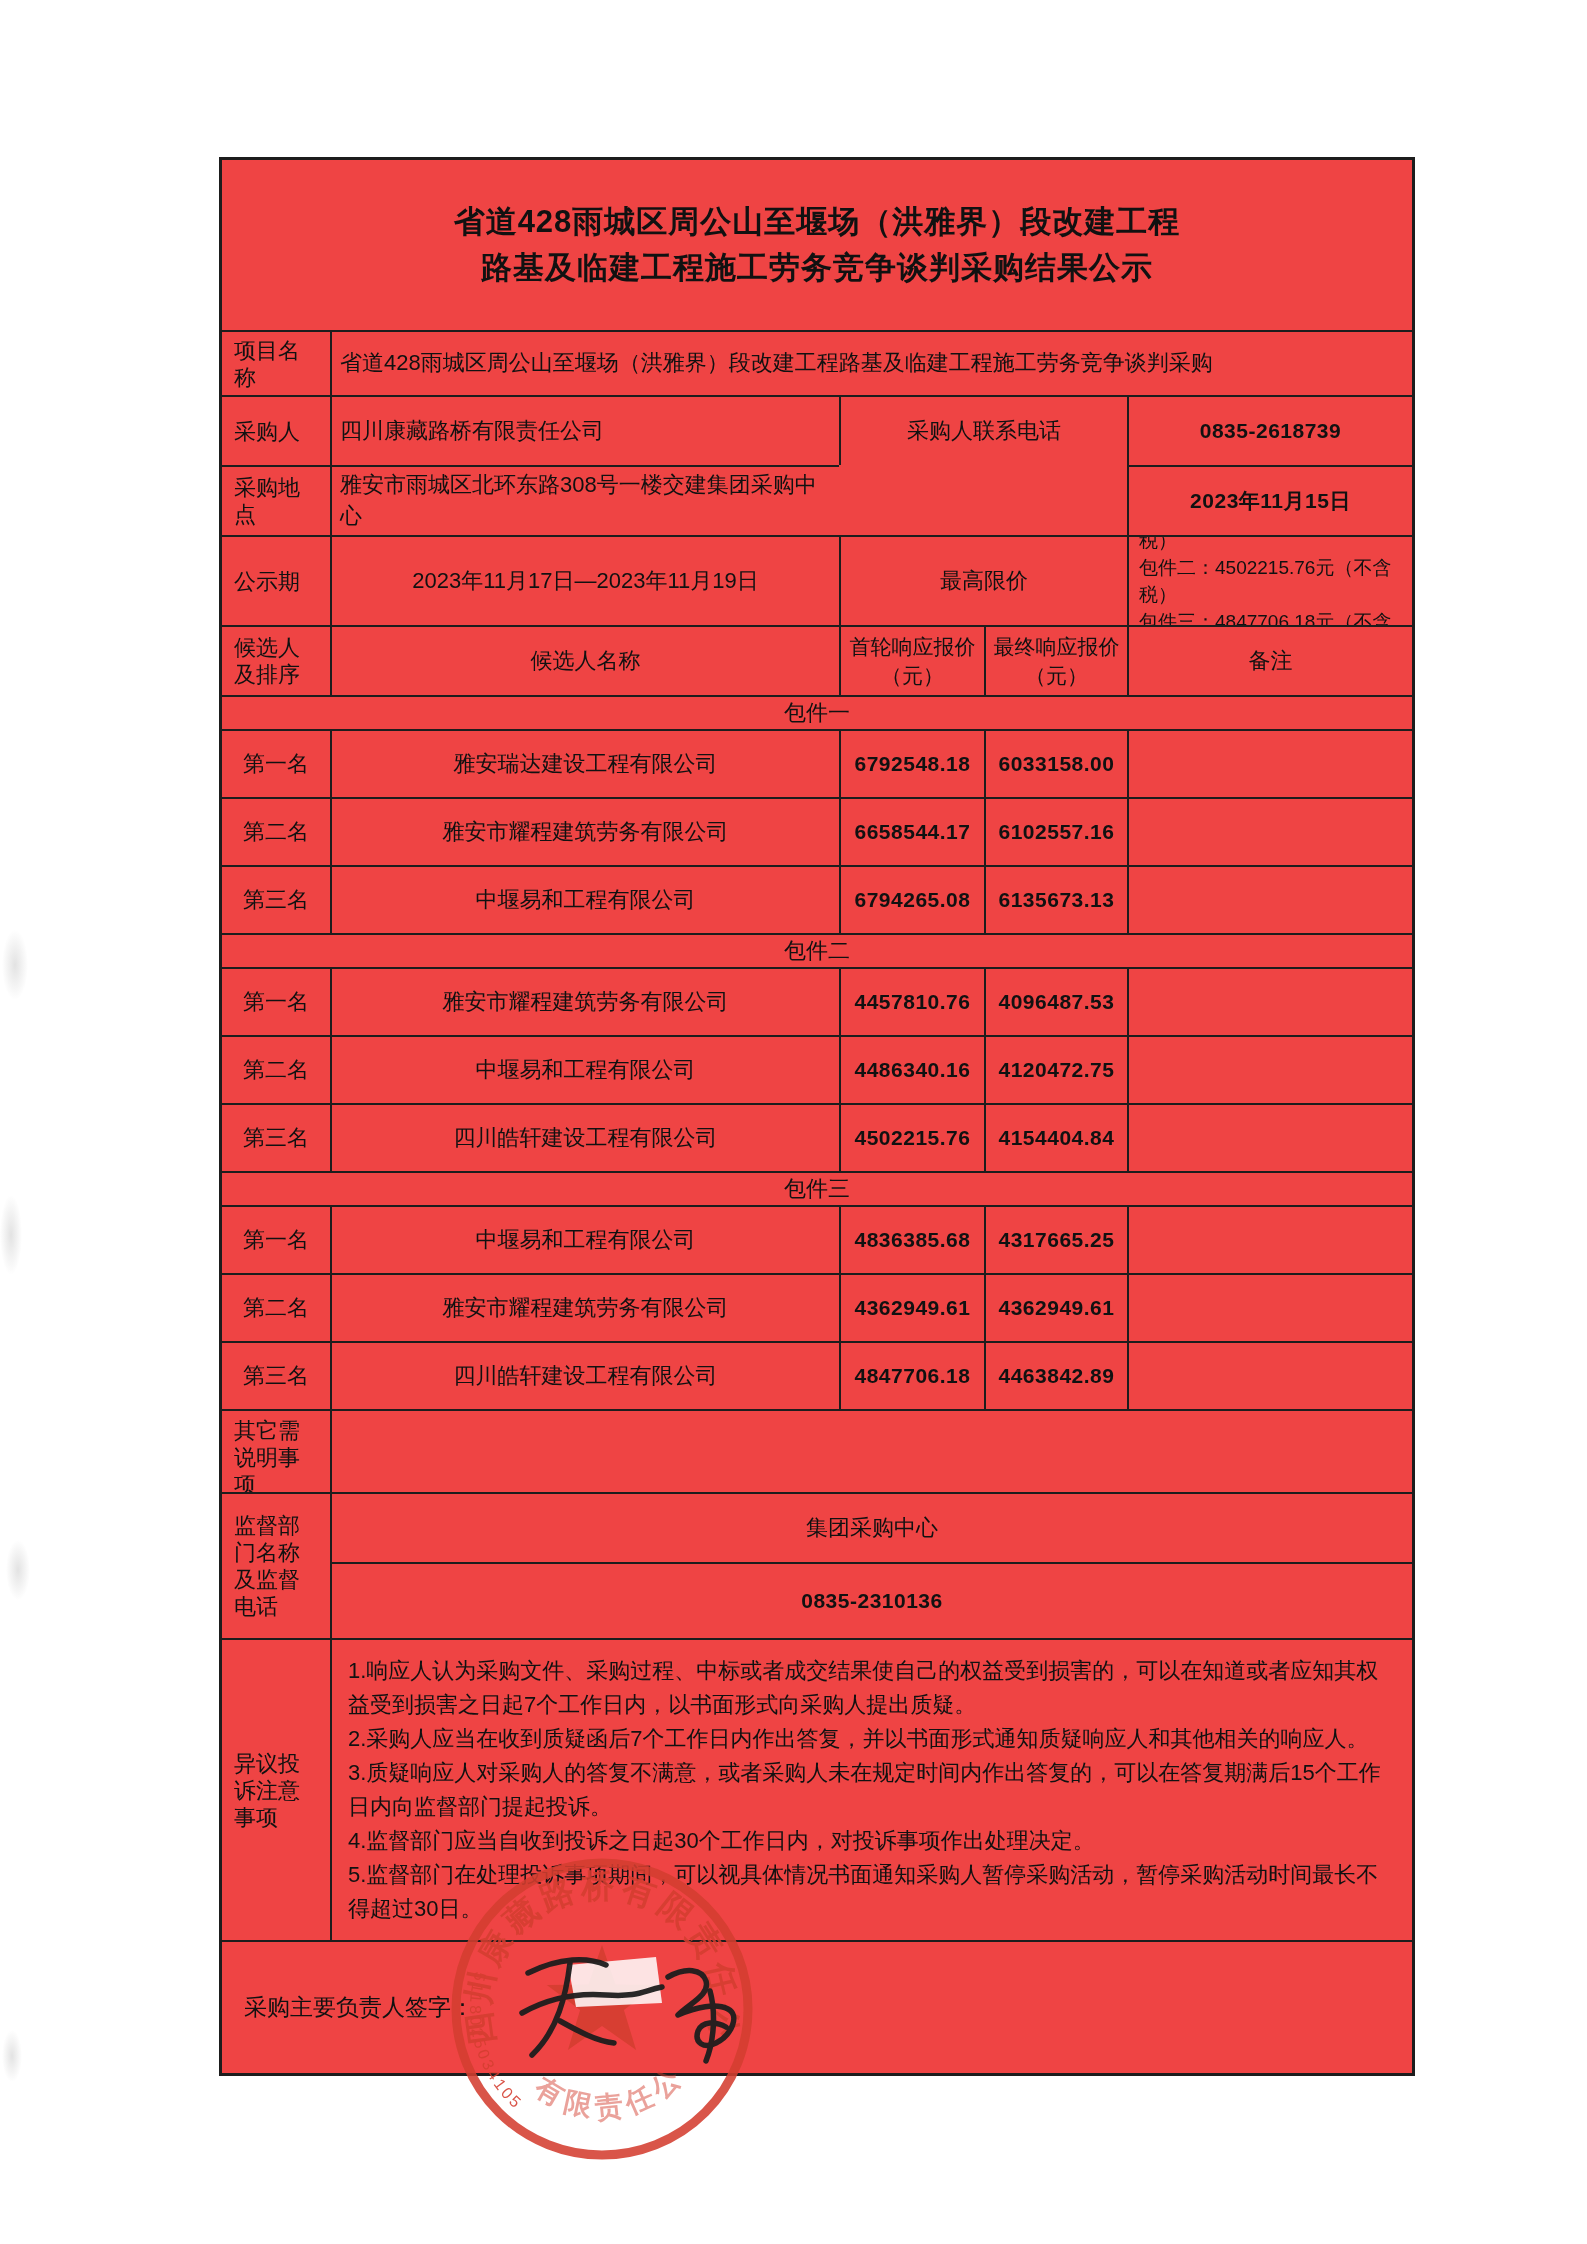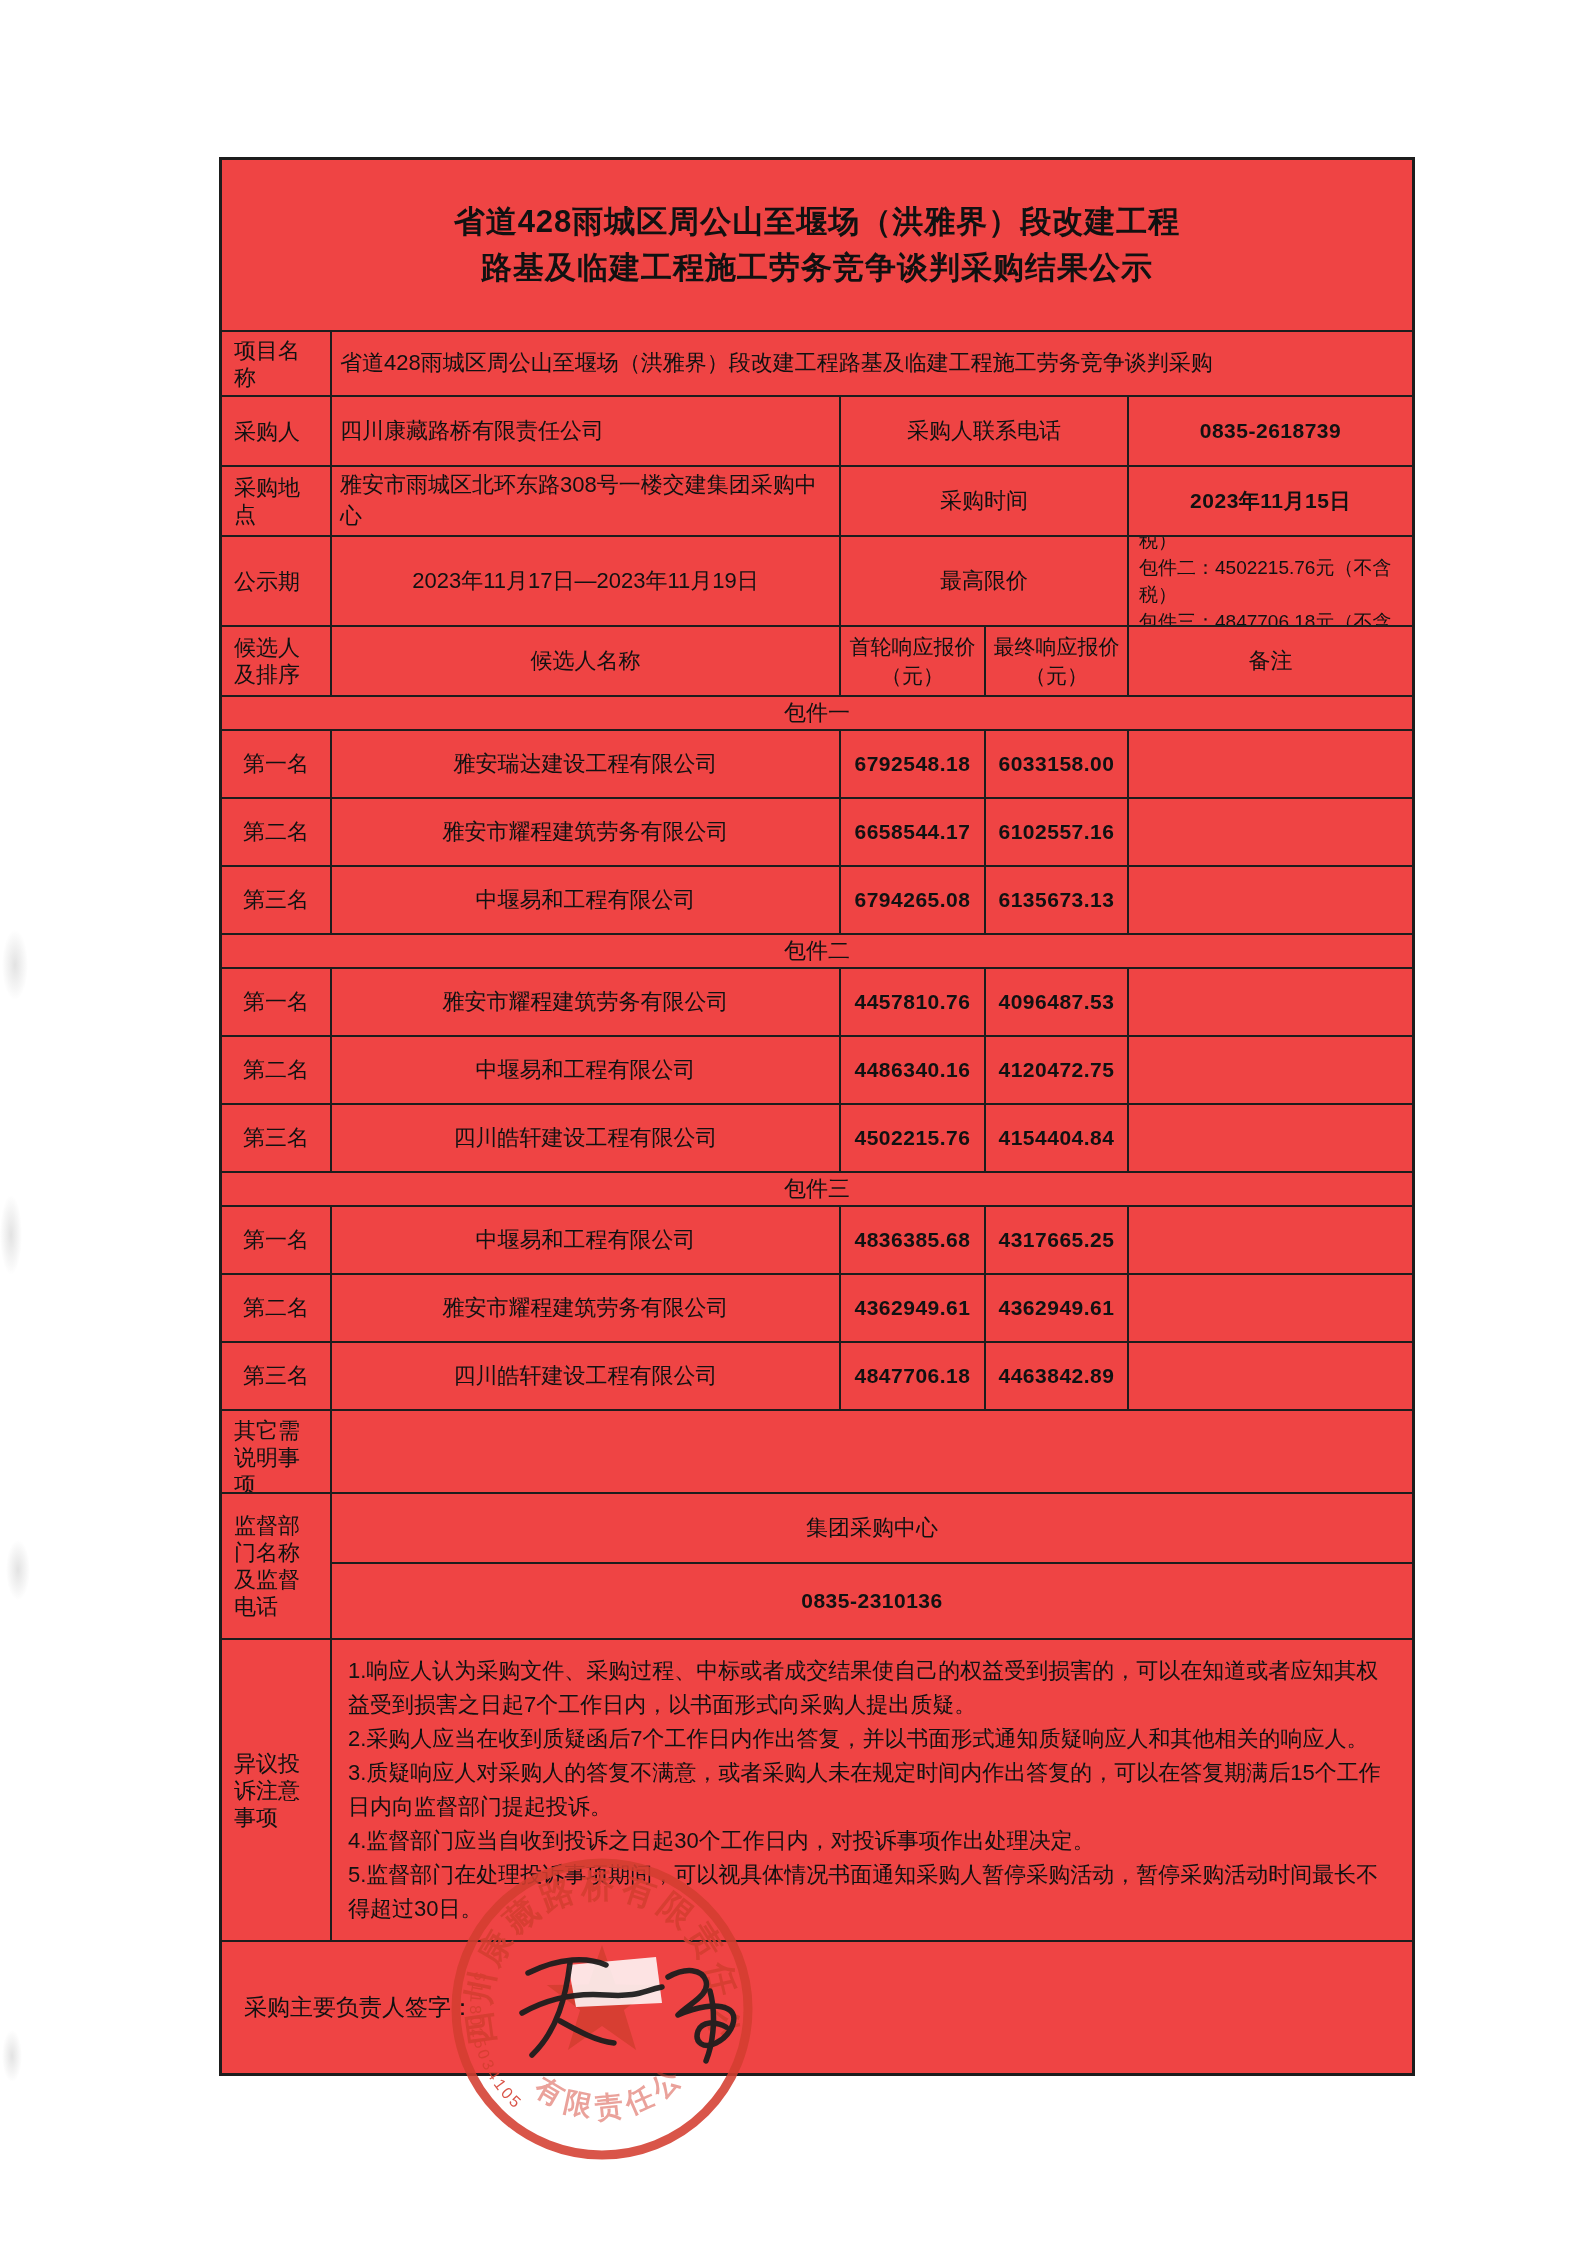--- a/index.html
+++ b/index.html
@@ -56,21 +56,20 @@
         <span>采购人</span>
       </div>
     <div class="cell left" style="grid-area:3/2/4/3">四川康藏路桥有限责任公司</div>
     <div class="cell" style="grid-area:3/3/4/5">采购人联系电话</div>
     <div class="cell num" style="grid-area:3/5/4/6">0835-2618739</div>
 
     <div class="cell nb-l lab" style="grid-area:4/1/5/2">
         <span>采购地点</span>
       </div>
     <div class="cell left" style="grid-area:4/2/5/3">雅安市雨城区北环东路308号一楼交建集团采购中心</div>
-    <div class="cell" style="grid-area:4/3/5/5">采购时间</div>
     <div class="cell num" style="grid-area:4/5/5/6">2023年11月15日</div>
 
     <div class="cell nb-l lab" style="grid-area:5/1/6/2">
         <span>公示期</span>
       </div>
     <div class="cell" style="grid-area:5/2/6/3">2023年11月17日—2023年11月19日</div>
     <div class="cell" style="grid-area:5/3/6/5">最高限价</div>
     <div class="cell small-lines" style="grid-area:5/5/6/6">
       <span>包件一：6794880.08元（不含税）</span>
       <span>包件二：4502215.76元（不含税）</span>

